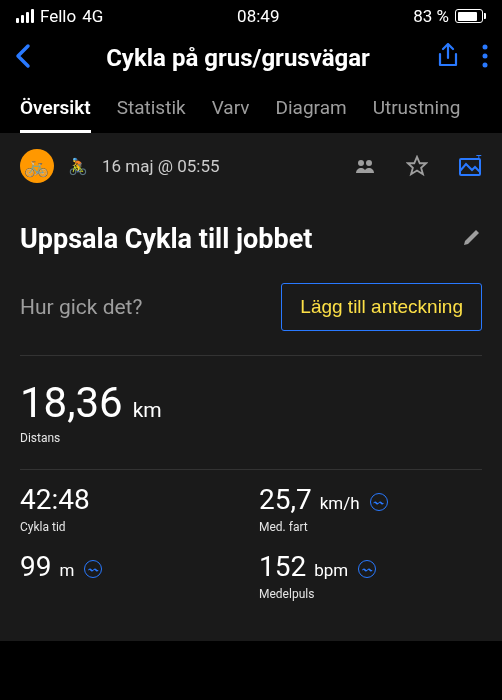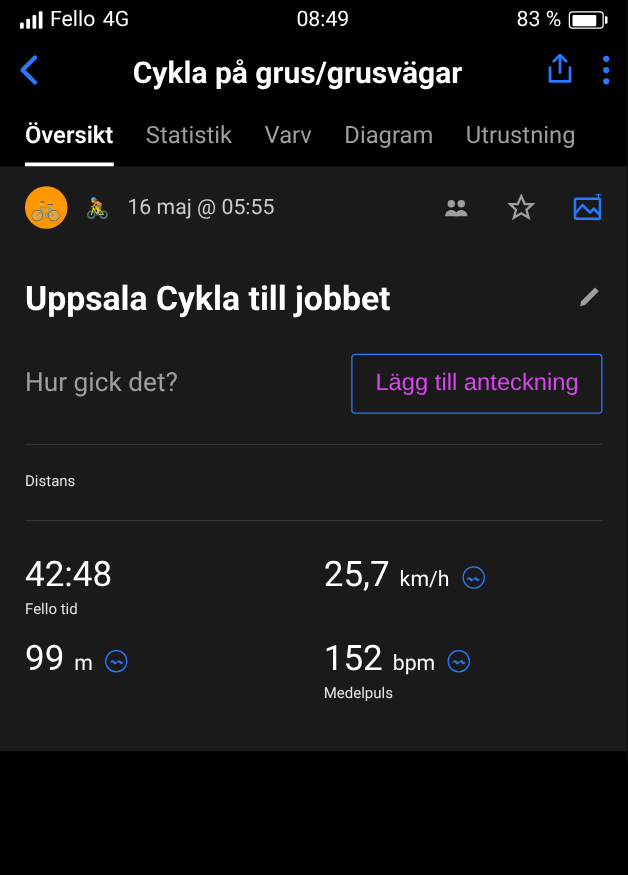--- a/index.html
+++ b/index.html
@@ -98,42 +98,42 @@
 
   .note-row {
     display: flex;
     align-items: center;
     margin-top: 28px;
     gap: 28px;
   }
   .note-prompt { color: #9e9e9e; font-size: 21px; flex: 1; }
   .note-btn {
     border: 1.5px solid #2979ff;
-    color: #d946ef;
+    color: #fde047;
     background: transparent;
     font-size: 19px;
     padding: 12px 18px;
     border-radius: 3px;
     cursor: pointer;
     text-align: center;
   }
 
   .divider { height: 1px; background: #333; margin-top: 24px; }
 
   .big-stat { margin-top: 22px; }
   .big-stat .value { font-size: 42px; font-weight: 400; }
   .big-stat .unit { font-size: 21px; margin-left: 6px; }
   .stat-label { color: #e5e5e5; font-size: 12px; margin-top: 4px; }
 
   .stats-grid {
     display: grid;
     grid-template-columns: 1fr 1fr;
     column-gap: 20px;
     row-gap: 26px;
-    margin-top: 26px;
+    margin-top: 13px;
     gap: 16px;
   }
   .stat .value { font-size: 28px; font-weight: 400; }
   .stat .unit { font-size: 17px; margin-left: 4px; }
   .info-dot {
     display: inline-flex;
     align-items: center;
     justify-content: center;
     width: 18px; height: 18px;
     border: 1.5px solid #2979ff;
@@ -242,39 +242,44 @@
   </div>
 
   <div class="note-row">
     <div class="note-prompt">Hur gick det?</div>
     <button class="note-btn">Lägg till anteckning</button>
   </div>
 
   <div class="divider"></div>
 
   <div class="big-stat">
+    <div>
+      <span class="value">18,36</span>
+      <span class="unit">km</span>
+    </div>
     <div class="stat-label">Distans</div>
   </div>
 
   <div class="divider"></div>
 
   <div class="stats-grid">
     <div class="stat">
       <div>
         <span class="value">42:48</span>
         <span class="unit"></span>
       </div>
-      <div class="stat-label">Fello tid</div>
+      <div class="stat-label">Cykla tid</div>
     </div>
     <div class="stat">
       <div>
         <span class="value">25,7</span>
         <span class="unit">km/h</span>
         <span class="info-dot">〰</span>
       </div>
+      <div class="stat-label">Med. fart</div>
     </div>
     <div class="stat">
       <div>
         <span class="value">99</span>
         <span class="unit">m</span>
         <span class="info-dot">〰</span>
       </div>
     </div>
     <div class="stat">
       <div>

